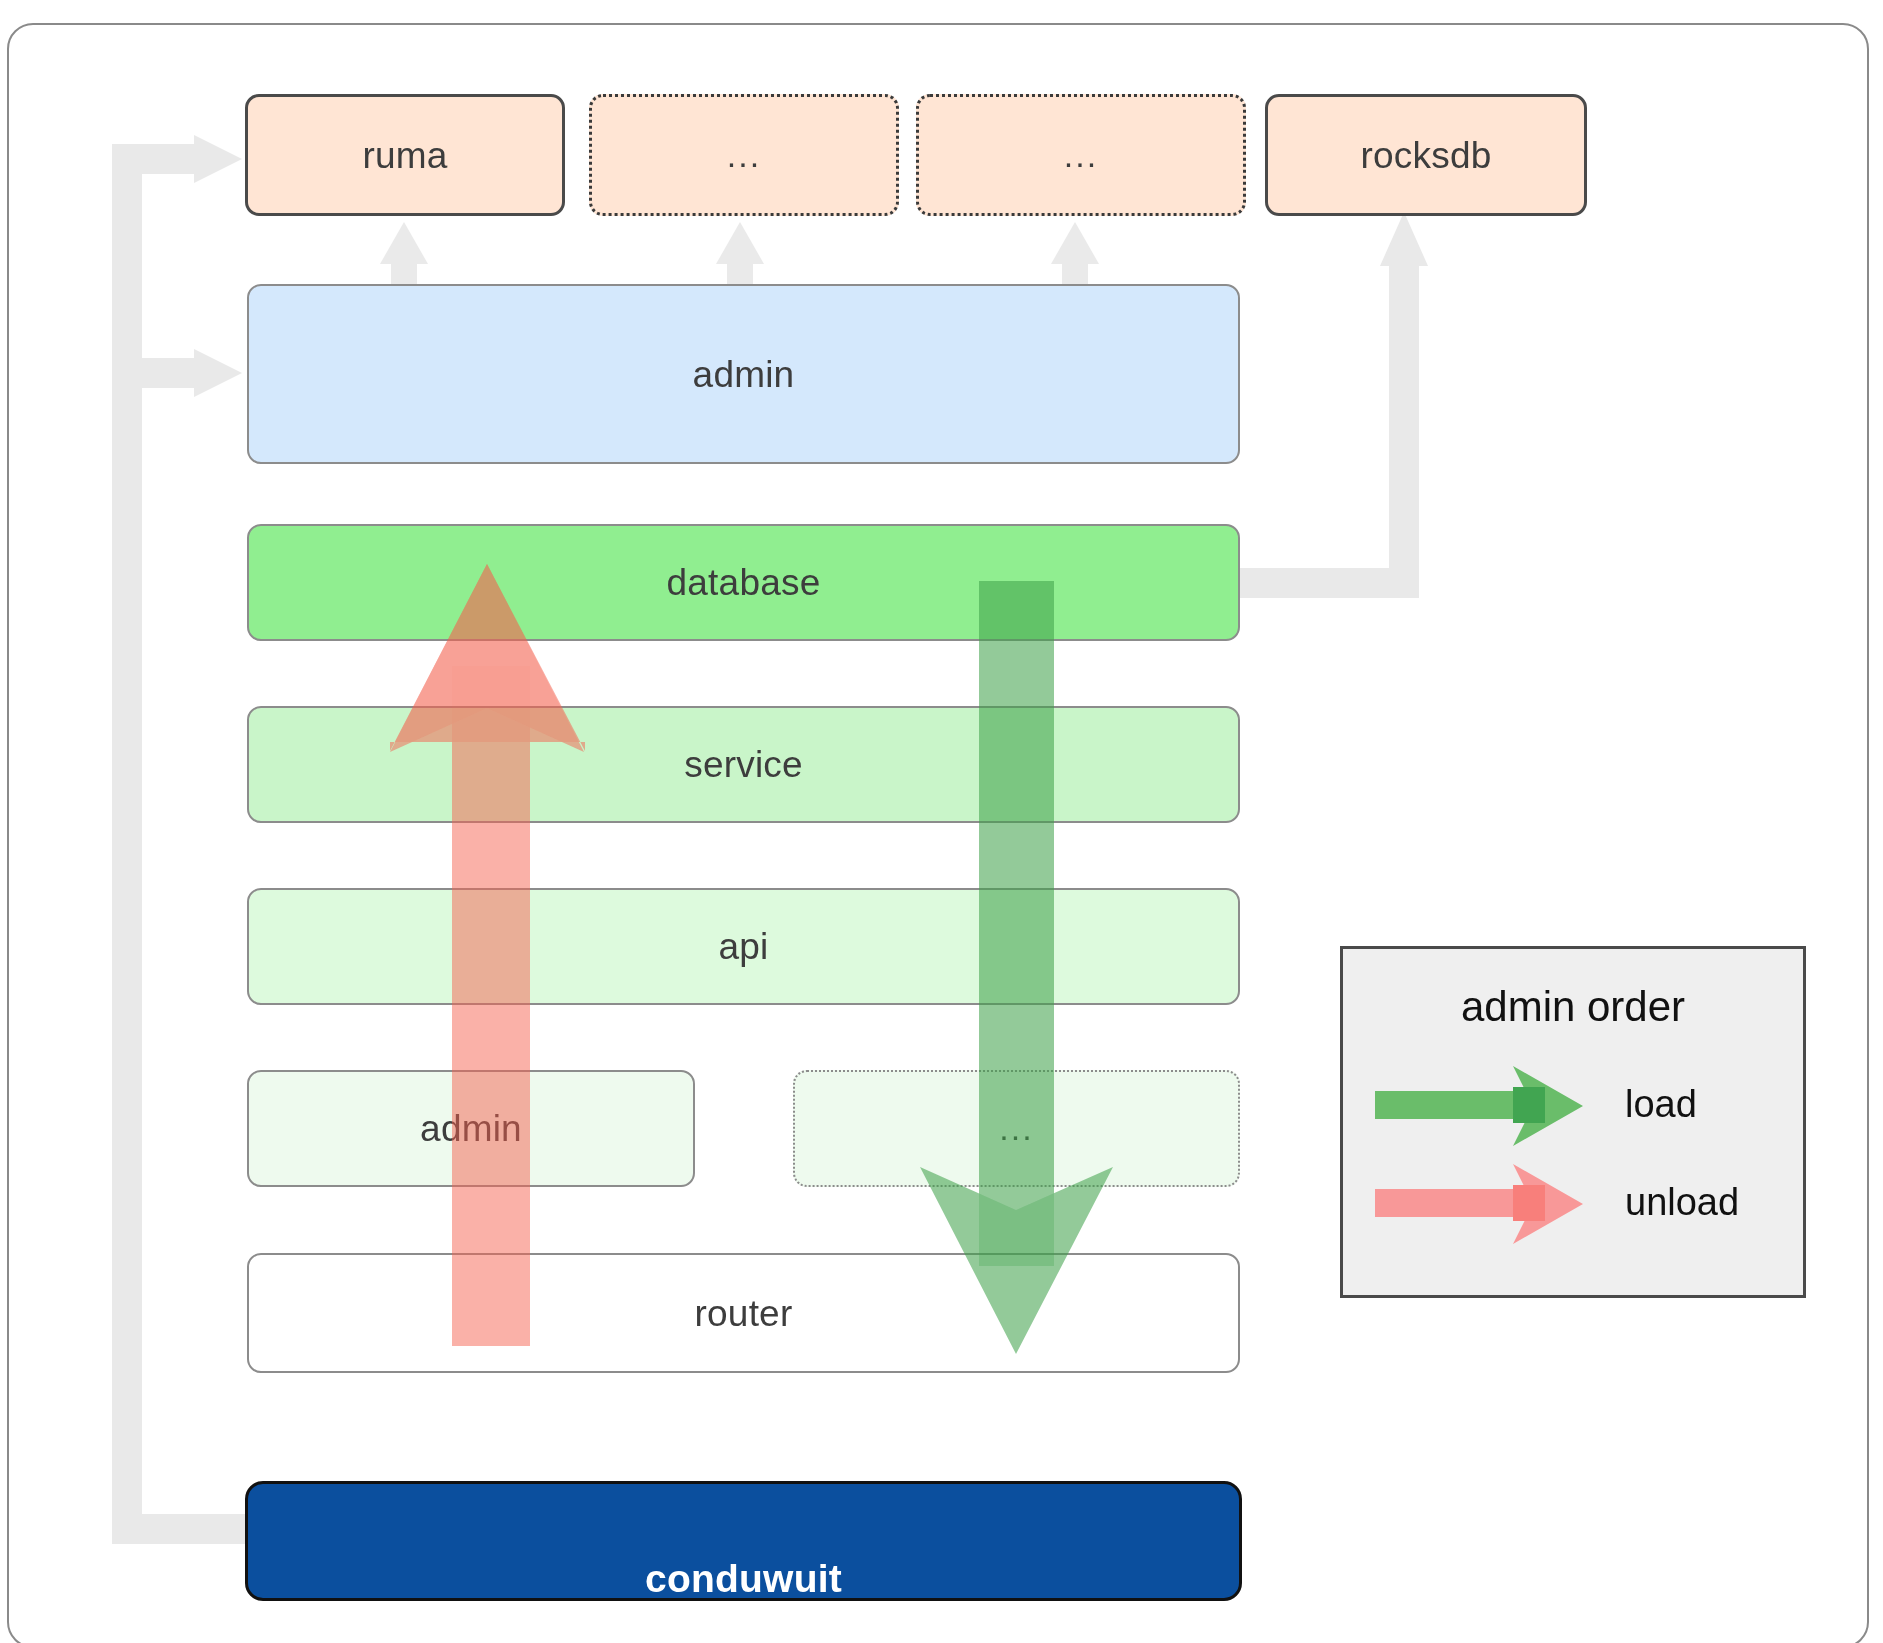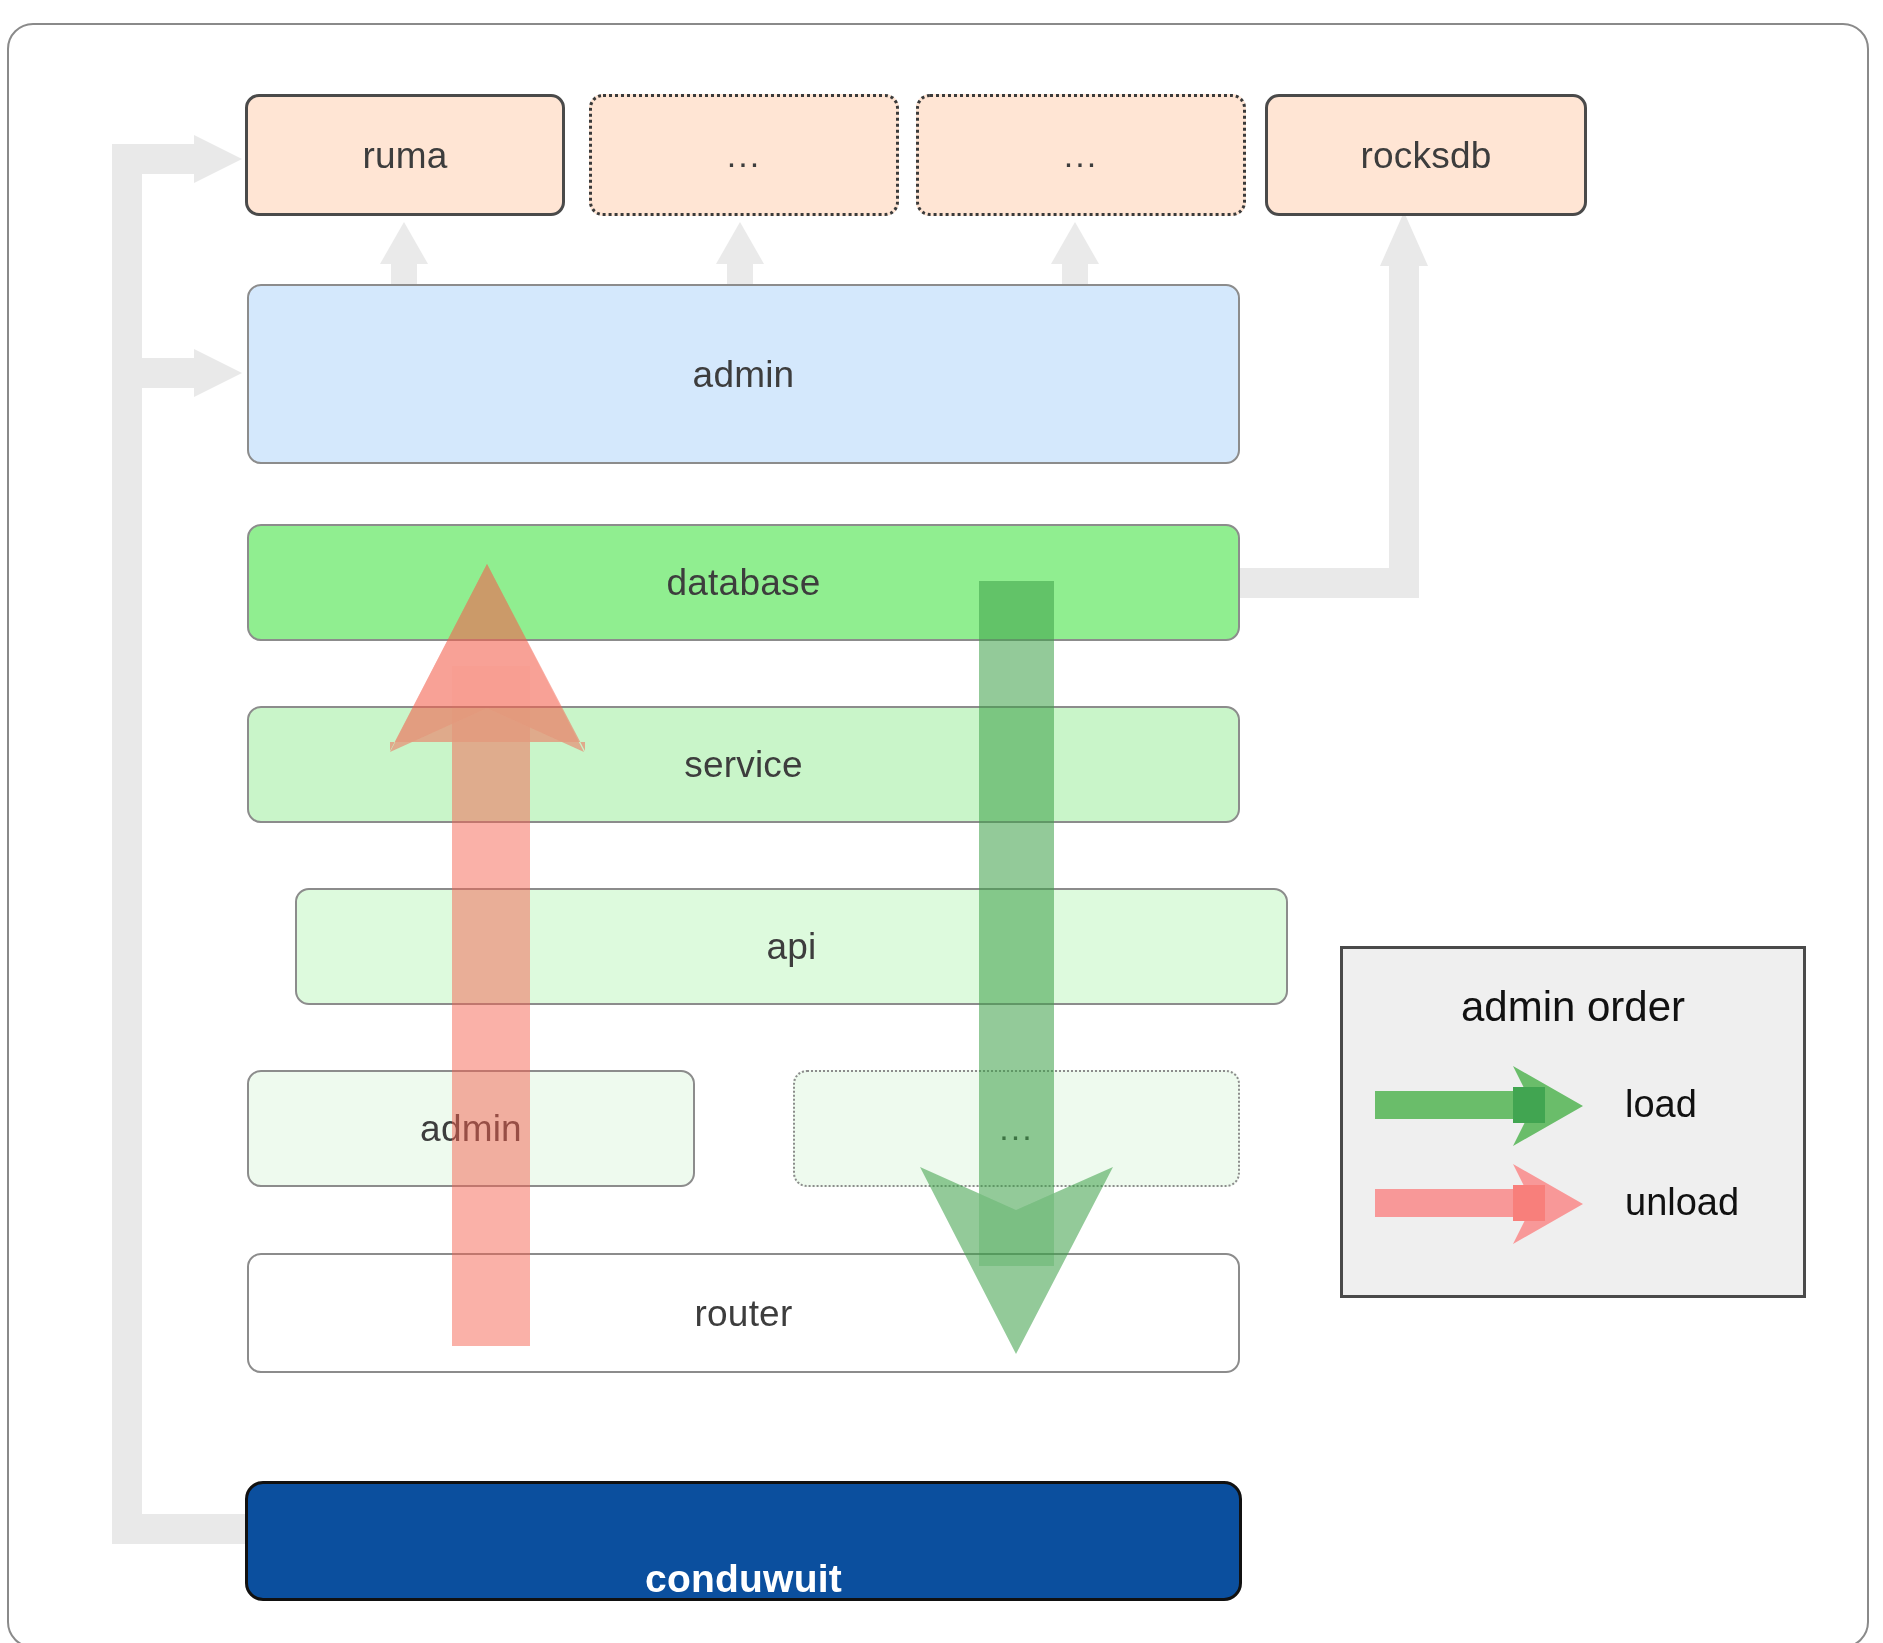--- a/index.html
+++ b/index.html
@@ -128,21 +128,21 @@
   </div>
 
   <div class="node layer database" style="left:247px;top:508px;width:993px;height:117px;">
     <span class="lbl">database</span>
   </div>
 
   <div class="node layer service" style="left:247px;top:690px;width:993px;height:117px;">
     <span class="lbl">service</span>
   </div>
 
-  <div class="node layer api" style="left:247px;top:872px;width:993px;height:117px;margin-left:48px;">
+  <div class="node layer api" style="left:247px;top:872px;width:993px;height:117px;">
     <span class="lbl">api</span>
   </div>
 
   <div class="node layer admin" style="left:247px;top:1054px;width:448px;height:117px;">
     <span class="lbl">admin</span>
   </div>
 
   <div class="node layer etc" style="left:793px;top:1054px;width:447px;height:117px;">
     <span class="lbl dots">...</span>
   </div>

